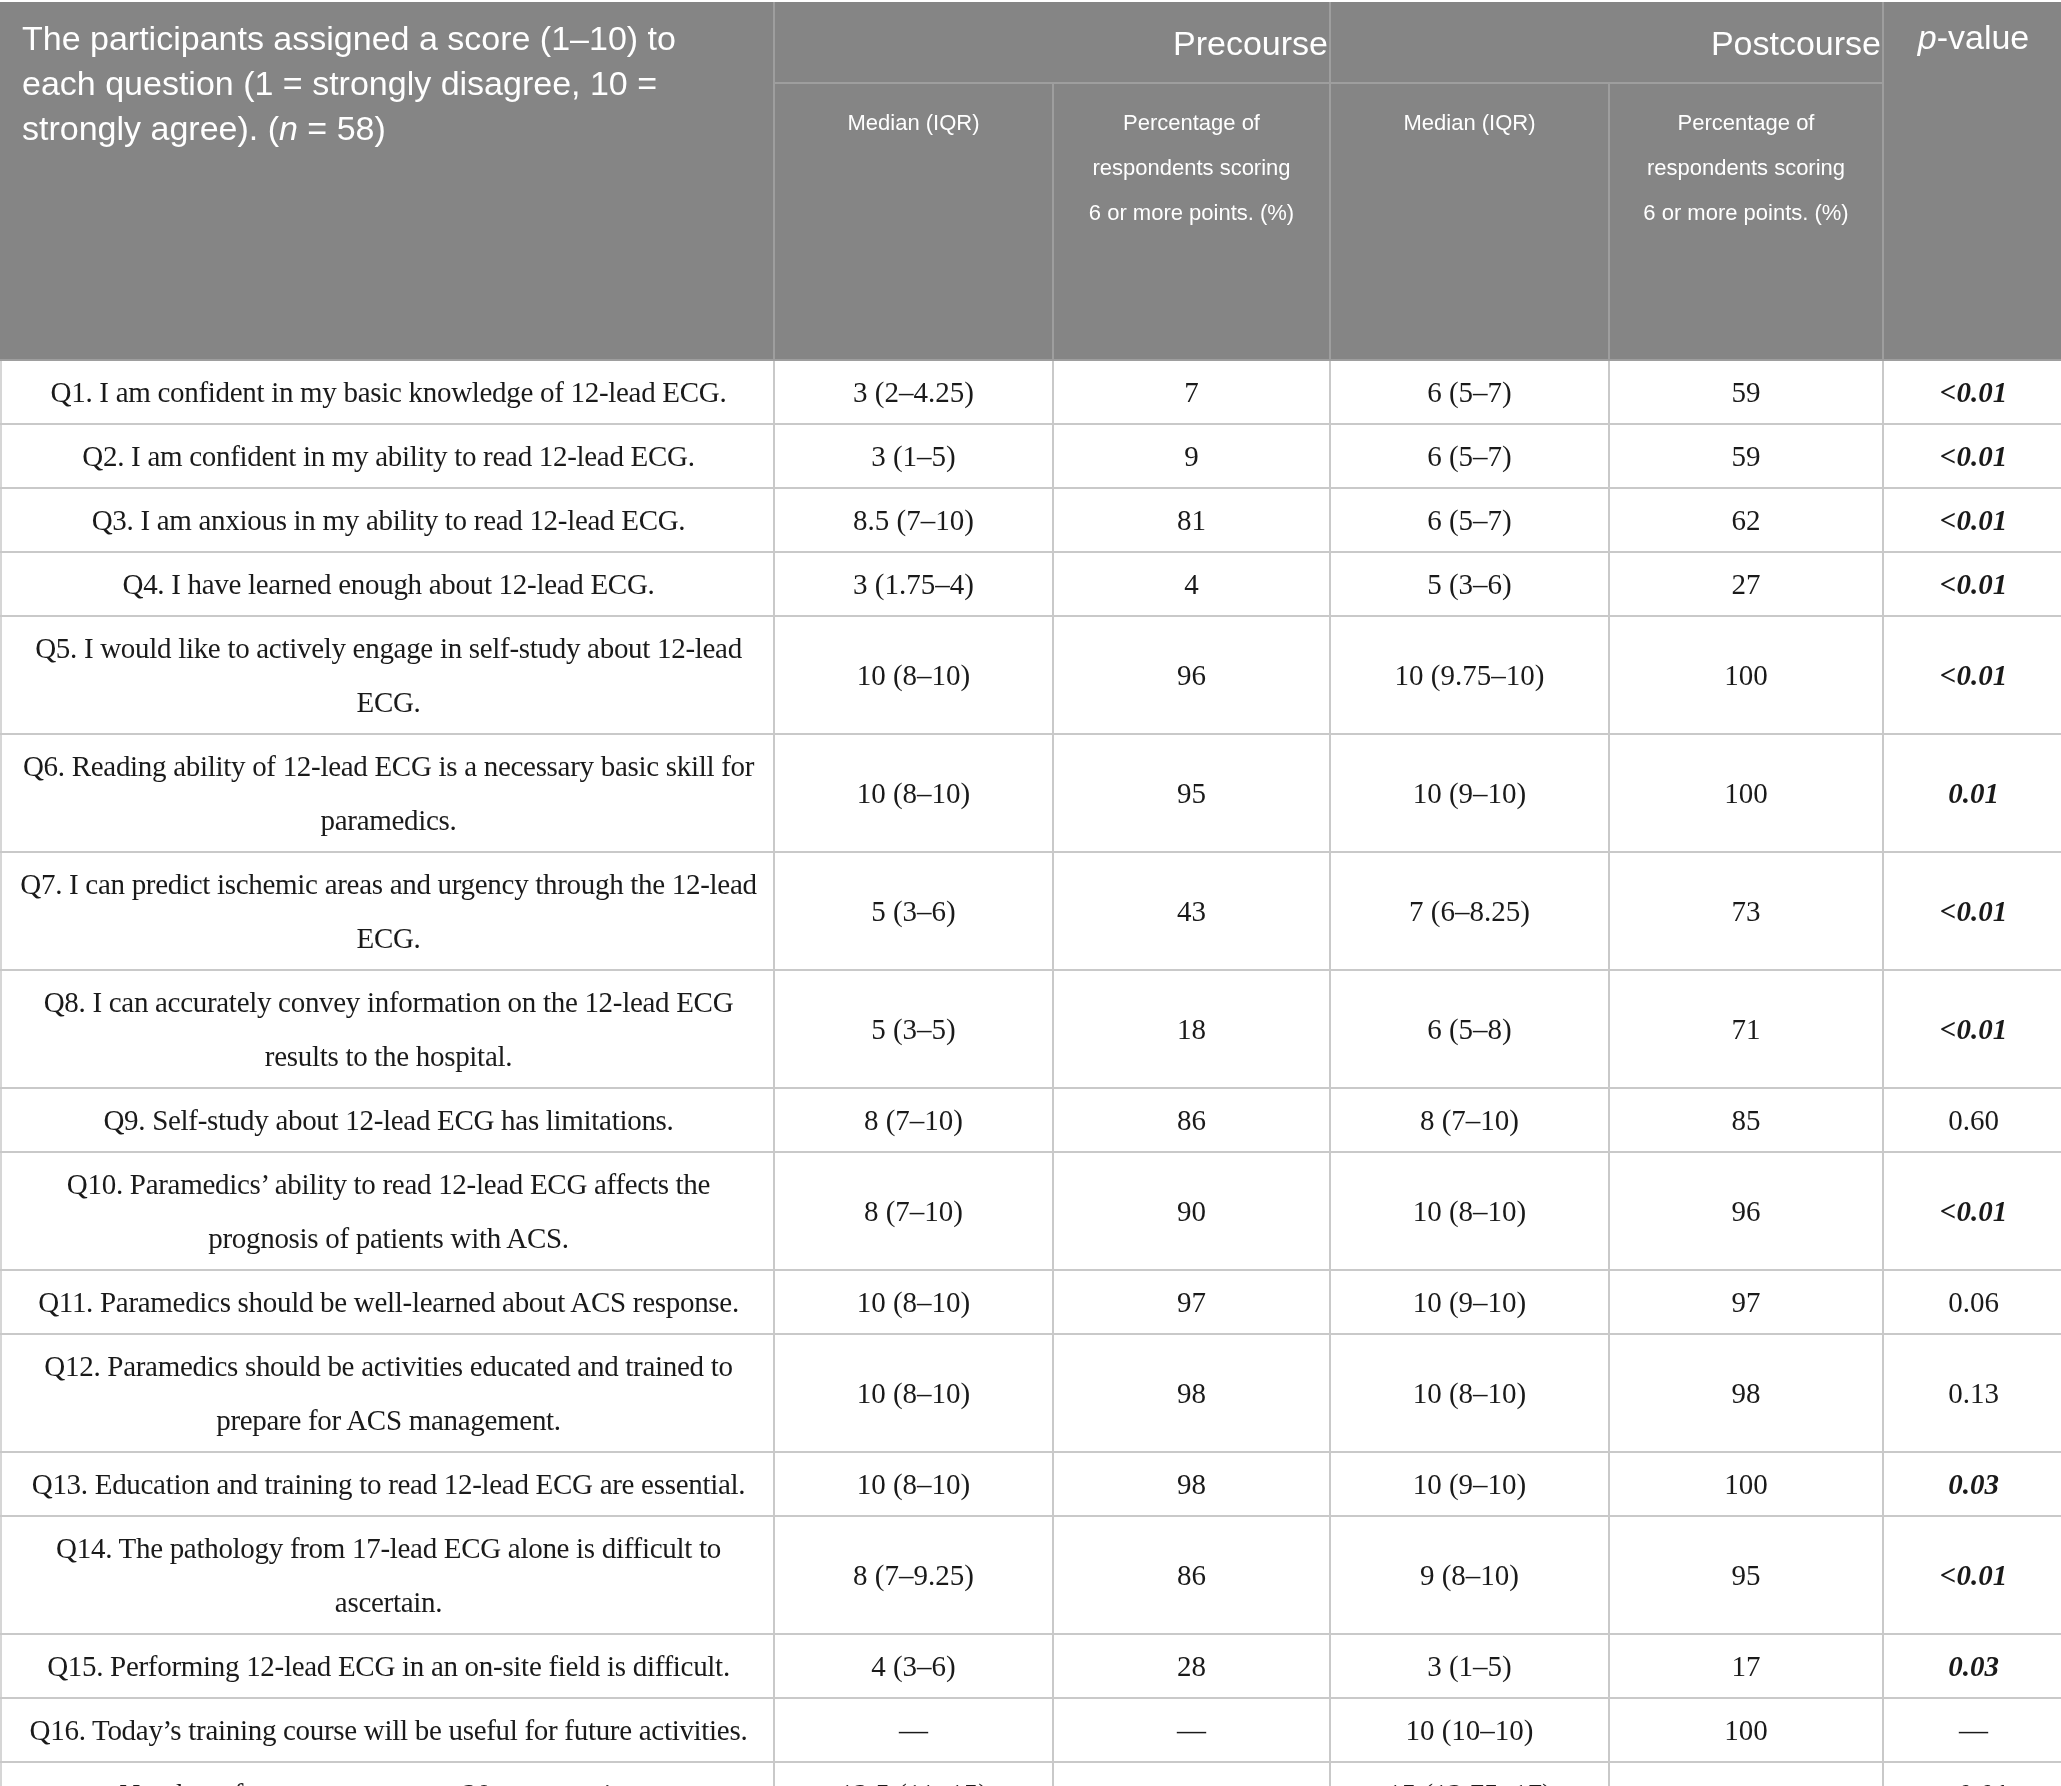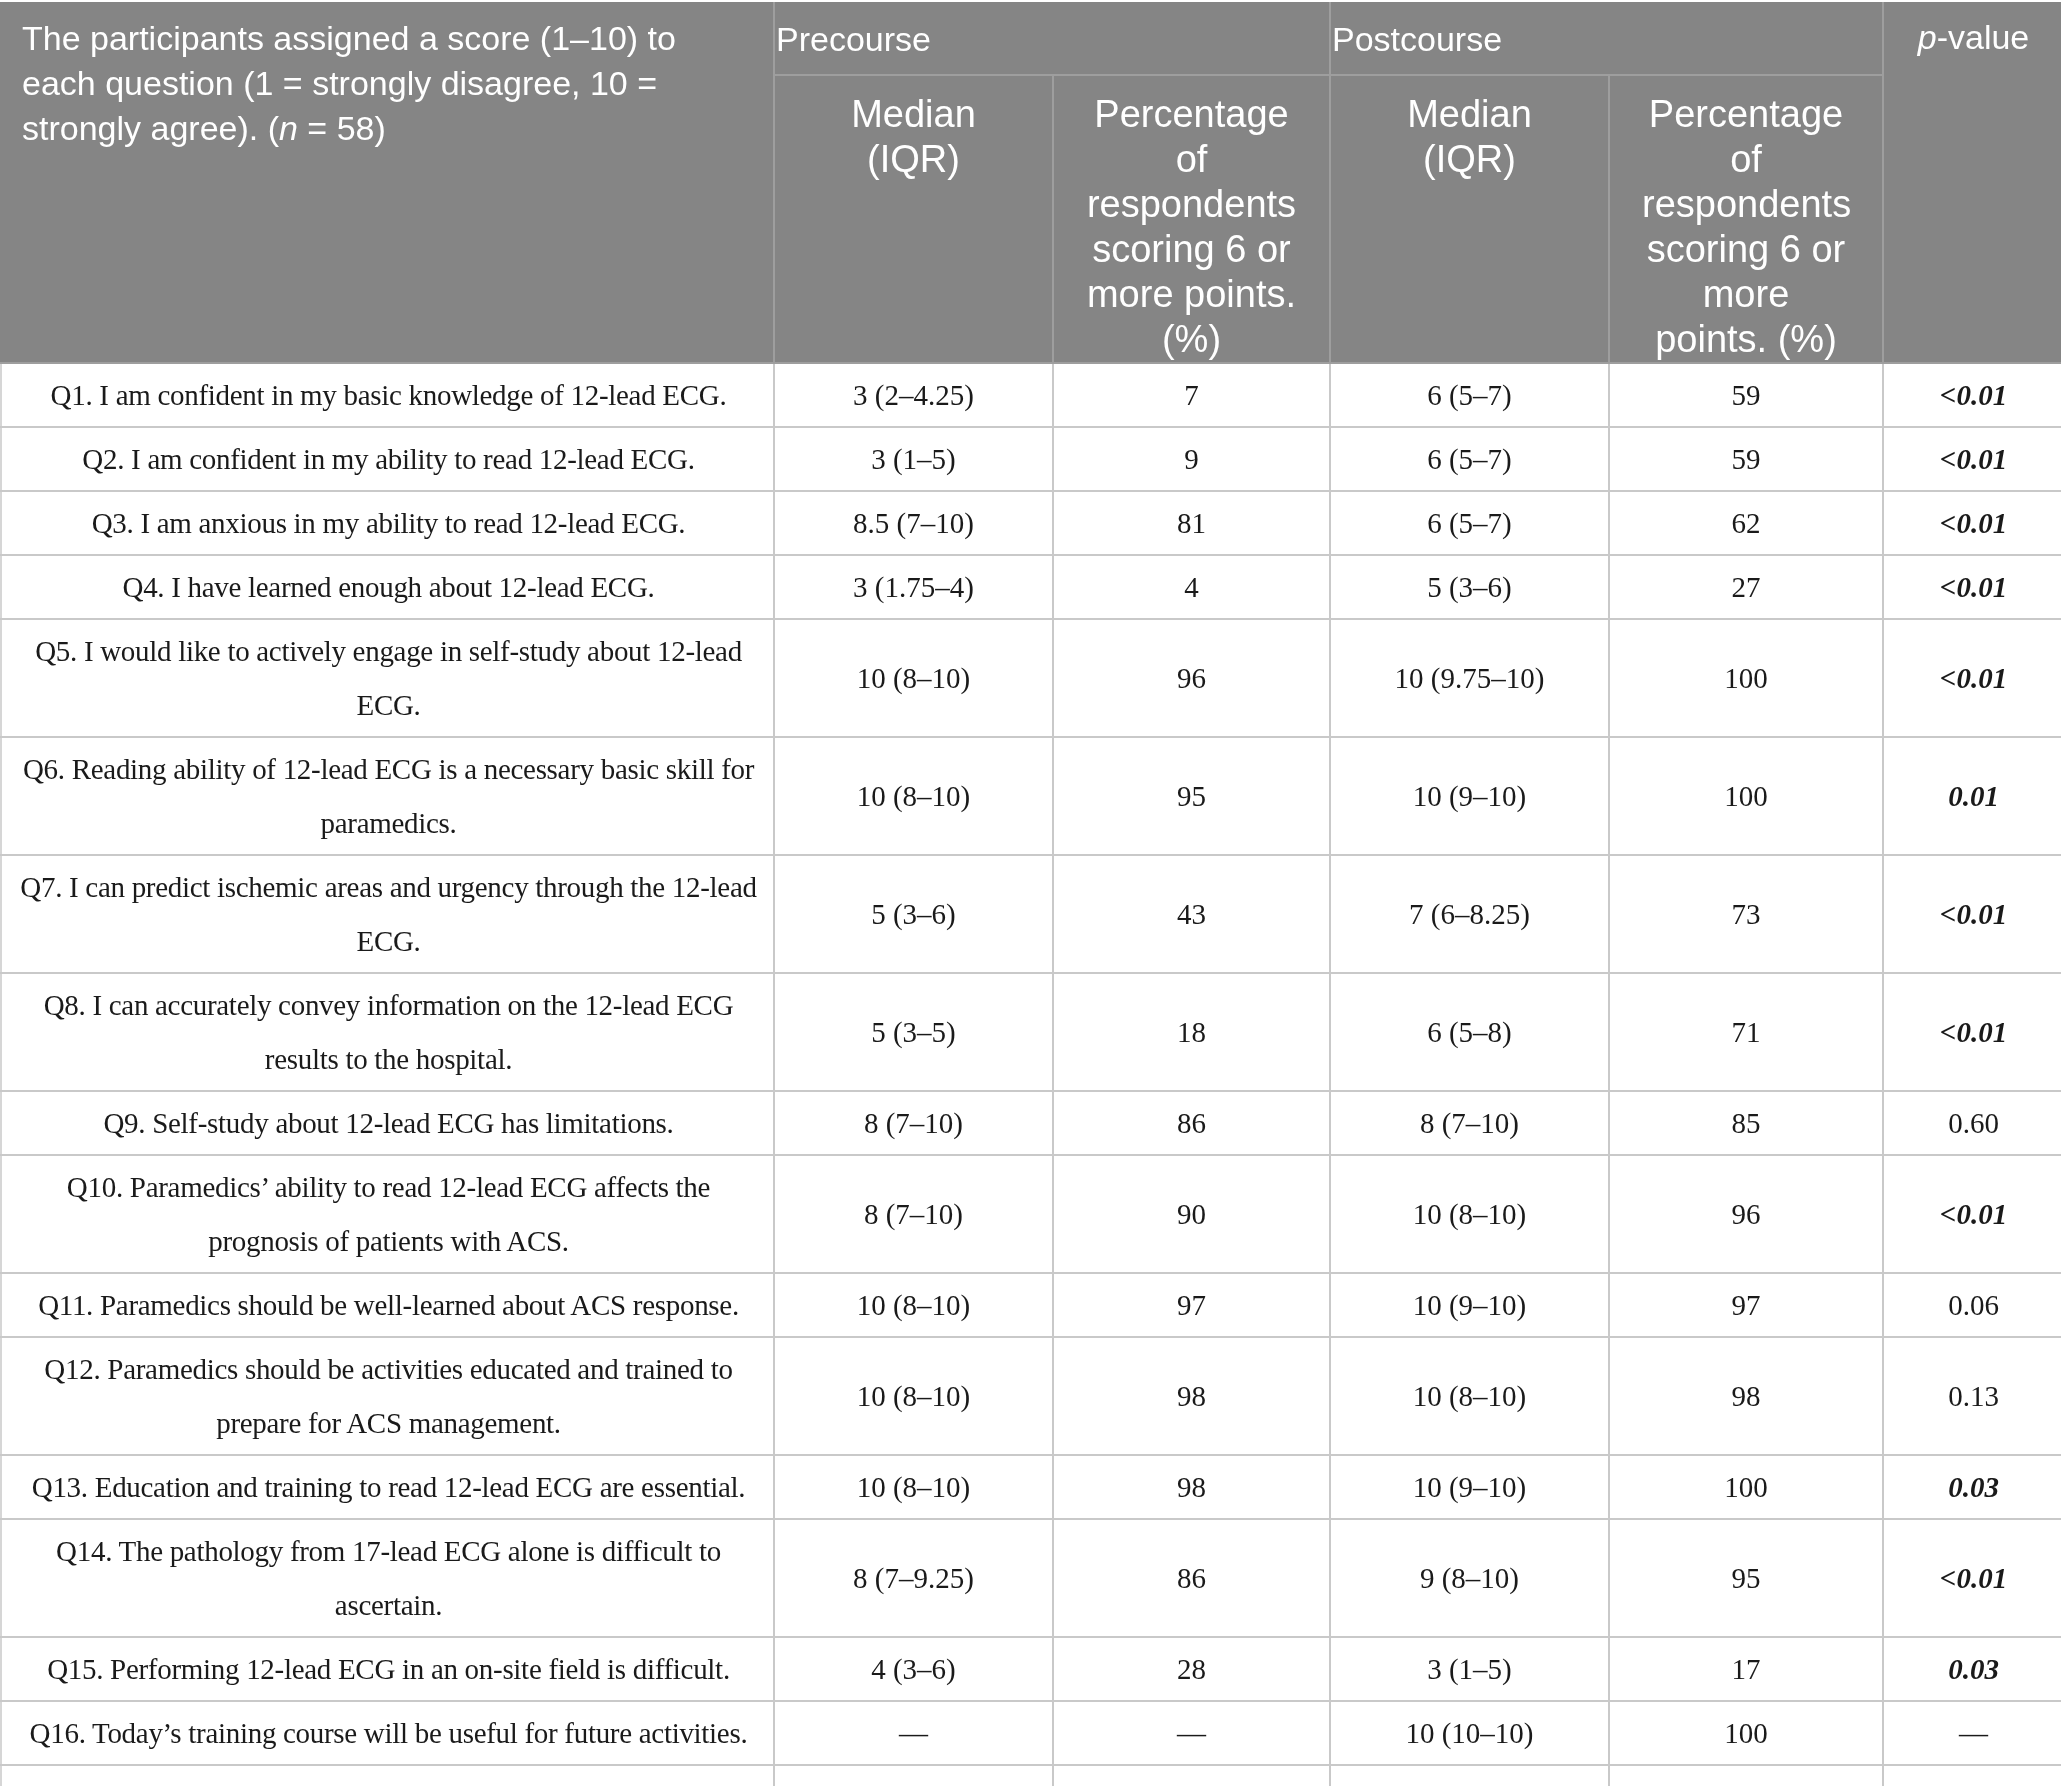--- a/index.html
+++ b/index.html
@@ -35,39 +35,39 @@
     border-top-color: #858585;
     border-left-color: #858585;
     text-align: left;
     vertical-align: top;
     padding: 12px 18px 0 20px;
     font-size: 34px;
     line-height: 45px;
   }
   th.group {
     border-top-color: #858585;
-    height: 72px;
-    text-align: left;
+    height: 80px;
+    text-align: right;
     vertical-align: middle;
     font-size: 34px;
   }
   th.pval {
     border-top-color: #858585;
     border-right-color: #858585;
     text-align: center;
     vertical-align: top;
     padding-top: 14px;
     font-size: 34px;
   }
   th.sub {
     height: 277px;
     text-align: center;
     vertical-align: top;
     padding: 16px 32px 0 32px;
-    font-size: 38px;
+    font-size: 22px;
     line-height: 45px;
   }
   
   tbody td {
     border: 2px solid #c9c9c9;
     font-family: "Liberation Serif", serif;
     color: #1a1a1a;
     font-size: 29px;
     box-sizing: border-box;
     background: #ffffff;

